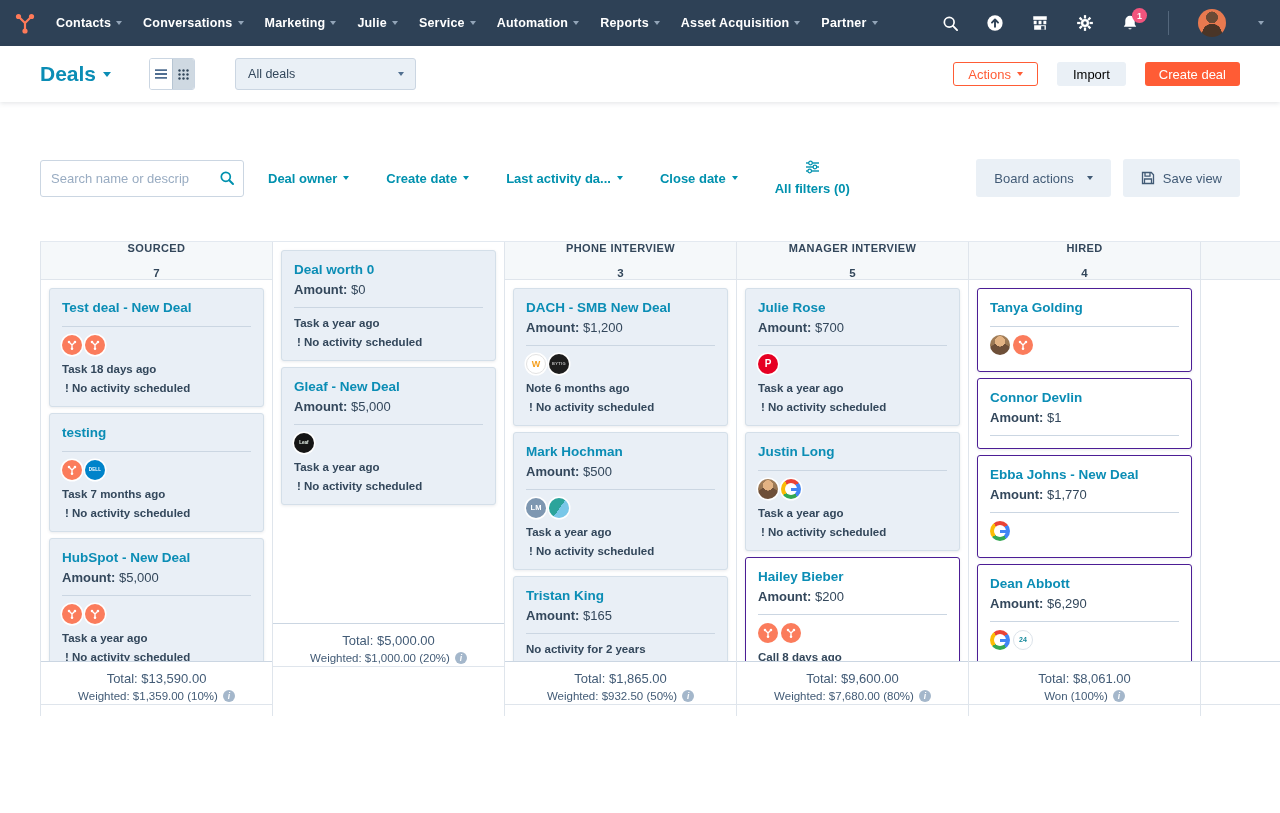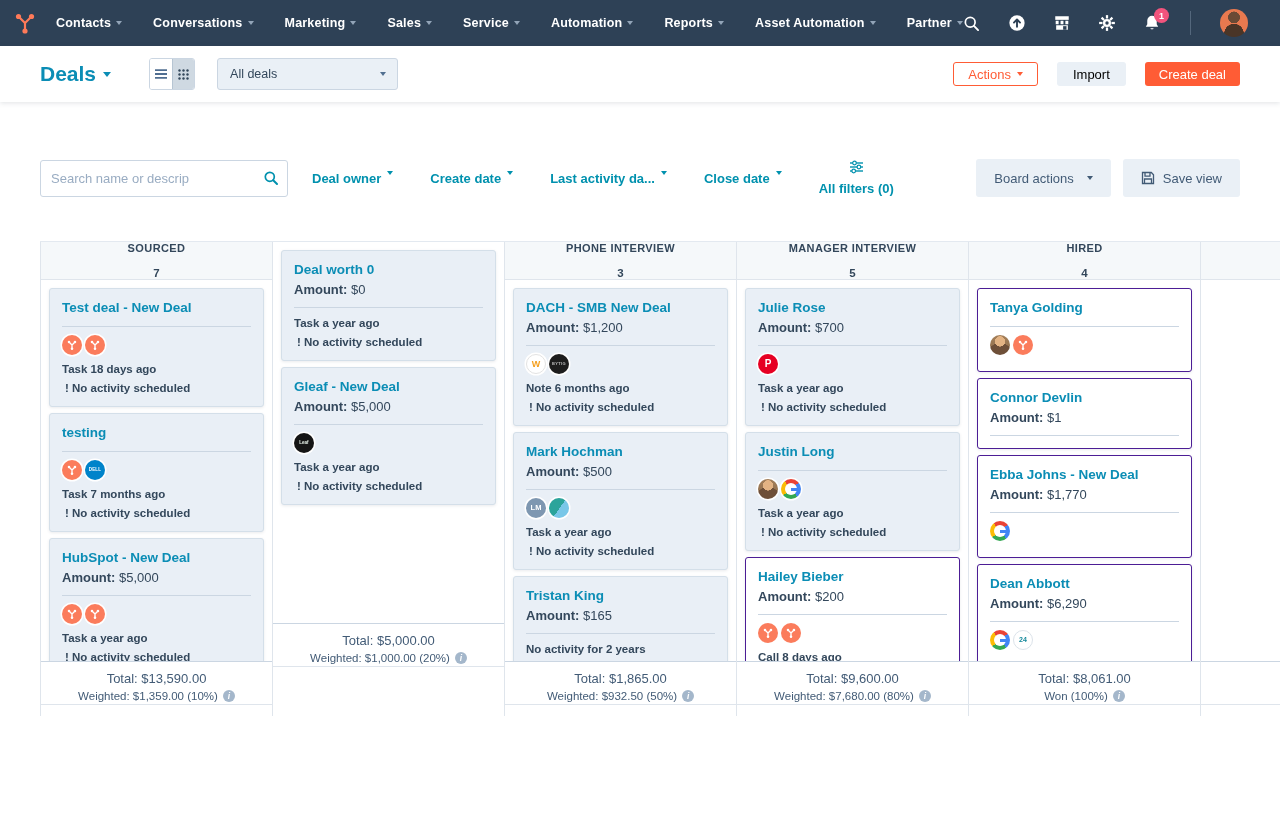--- a/index.html
+++ b/index.html
@@ -2,21 +2,21 @@
 <html><head>
 <meta charset="utf-8">
 <style>
   * { margin:0; padding:0; box-sizing:border-box; }
   html,body { width:1280px; height:813px; overflow:hidden; background:#fff;
     font-family:"Liberation Sans", sans-serif; color:#33475b; }
 
   
   .topnav { height:46px; background:#2e4156; display:flex; align-items:center; padding:0 16px 0 12px; }
   .sprocket { width:26px; height:26px; margin-right:18px; flex:none; }
-  .nav-items { display:flex; align-items:center; gap:31px; }
+  .nav-items { display:flex; align-items:center; gap:21px; }
   .nav-item { color:#ffffff; font-size:12.5px; font-weight:700; letter-spacing:.2px; cursor:pointer; white-space:nowrap; display:flex; align-items:center; }
   .caret { display:inline-block; margin-left:5px; border-left:3.5px solid transparent; border-right:3.5px solid transparent; border-top:4px solid #92a4b8; }
   .nav-right { margin-left:auto; display:flex; align-items:center; gap:27px; }
   .nav-icon { position:relative; width:18px; height:18px; display:flex; align-items:center; justify-content:center; cursor:pointer; }
   .nav-badge { position:absolute; top:-6px; right:-8px; background:#f2547d; color:#fff; font-size:9px; font-weight:700; min-width:15px; height:15px; border-radius:8px; display:flex; align-items:center; justify-content:center; }
   .nav-divider { width:1px; height:24px; background:#54677c; margin:0 2px; }
   .nav-avatar { width:28px; height:28px; border-radius:50%;
     background: radial-gradient(circle at 50% 30%, #6b4a35 0 24%, transparent 25%),
                 radial-gradient(circle at 50% 88%, #4a3527 0 34%, transparent 35%),
                 #e8794f; cursor:pointer; }
@@ -24,36 +24,36 @@
   
   .page-header { height:56px; background:#fff; display:flex; align-items:center; padding:0 40px; box-shadow:0 1px 5px rgba(45,62,80,.15); position:relative; z-index:2; }
   .page-title { font-size:21px; font-weight:700; color:#0b8db5; display:flex; align-items:center; cursor:pointer; }
   .page-title .caret { border-top-color:#0b8db5; margin-left:7px; border-left-width:4.5px; border-right-width:4.5px; border-top-width:5px; }
   .view-toggle { display:flex; margin-left:38px; border:1px solid #cbd6e2; border-radius:3px; overflow:hidden; }
   .toggle-btn { width:22px; height:30px; display:flex; align-items:center; justify-content:center; background:#fff; cursor:pointer; }
   .toggle-btn.active { background:#cfd9e2; border-left:1px solid #b6c5d3; }
   .hs-select { position:relative; height:32px; background:#eaf0f6; border:1px solid #cbd6e2; border-radius:3px; display:flex; align-items:center; padding:0 30px 0 12px; font-size:12.5px; color:#33475b; cursor:pointer; }
   .hs-select .caret { position:absolute; right:11px; border-top-color:#516f90; }
   .sel-pipeline { width:171px; margin-left:20px; }
-  .sel-view { width:181px; margin-left:22px; }
+  .sel-view { width:181px; margin-left:40px; }
   .header-buttons { margin-left:auto; display:flex; align-items:center; gap:19px; }
   .btn { height:24px; border-radius:3px; font-size:13px; display:flex; align-items:center; justify-content:center; cursor:pointer; white-space:nowrap; }
   .btn-actions { border:1px solid #ff5c35; color:#ff5c35; background:#fff; padding:0 14px; font-weight:400; }
   .btn-actions .caret { border-top-color:#ff5c35; margin-left:6px; }
   .btn-import { background:#eaf0f6; color:#000000; padding:0 16px; cursor:default; }
   .btn-create { background:#ff5c35; color:#fff; padding:0 14px; }
 
   
   .filter-row { margin:57px 40px 0; display:flex; align-items:center; }
-  .search-box { position:relative; width:248px; flex:none; }
+  .search-box { position:relative; width:204px; flex:none; }
   .search-box input { width:100%; height:37px; border:1px solid #cbd6e2; border-radius:3px; padding:0 32px 0 10px; font-size:13px; color:#33475b; font-family:inherit; outline:none; }
   .search-box input::placeholder { color:#99acc2; }
   .search-box .mag { position:absolute; right:9px; top:10px; }
   .filter-links { display:flex; align-items:center; gap:37px; margin-left:24px; }
-  .filter-link { color:#0091ae; font-size:13px; font-weight:700; cursor:pointer; display:flex; align-items:flex-start; white-space:nowrap; }
+  .filter-link { color:#0091ae; font-size:13px; font-weight:700; cursor:pointer; display:flex; align-items:center; white-space:nowrap; }
   .filter-link .caret { border-top-color:#0091ae; margin-left:6px; }
   .all-filters { display:flex; align-items:center; gap:7px;flex-direction:column; }
   .filter-right { margin-left:auto; display:flex; align-items:center; gap:12px; }
   .btn-secondary { background:#eaf0f6; color:#425b76; height:38px; padding:0 18px; font-size:13px; border-radius:3px; display:flex; align-items:center; gap:8px; cursor:pointer; }
   .btn-secondary .caret { border-top-color:#425b76; margin-left:5px; }
 
   
   .board { margin:44px 0 0 40px; width:1240px; height:475px; display:flex; overflow:hidden; border-top:1px solid #e3e9f0; }
   .column { width:232px; min-width:232px; border-left:1px solid #dfe5ec; display:flex; flex-direction:column; }
   .col-header { height:38px; background:#f5f8fa; border-bottom:1px solid #dfe5ec; display:flex; align-items:center; justify-content:space-between; padding:0 13px;flex-direction:column; }
@@ -112,37 +112,37 @@
       </span>
       <span class="nav-item">
         <span>Conversations</span>
         <span class="caret"></span>
       </span>
       <span class="nav-item">
         <span>Marketing</span>
         <span class="caret"></span>
       </span>
       <span class="nav-item">
-        <span>Sales</span>
+        <span>Julie</span>
         <span class="caret"></span>
       </span>
       <span class="nav-item">
         <span>Service</span>
         <span class="caret"></span>
       </span>
       <span class="nav-item">
         <span>Automation</span>
         <span class="caret"></span>
       </span>
       <span class="nav-item">
         <span>Reports</span>
         <span class="caret"></span>
       </span>
       <span class="nav-item">
-        <span>Asset Automation</span>
+        <span>Asset Acquisition</span>
         <span class="caret"></span>
       </span>
       <span class="nav-item">
         <span>Partner</span>
         <span class="caret"></span>
       </span>
     </div>
   <div class="nav-right">
     <span class="nav-icon">
       <svg class="icon-svg" width="17" height="17" viewBox="0 0 16 16">

